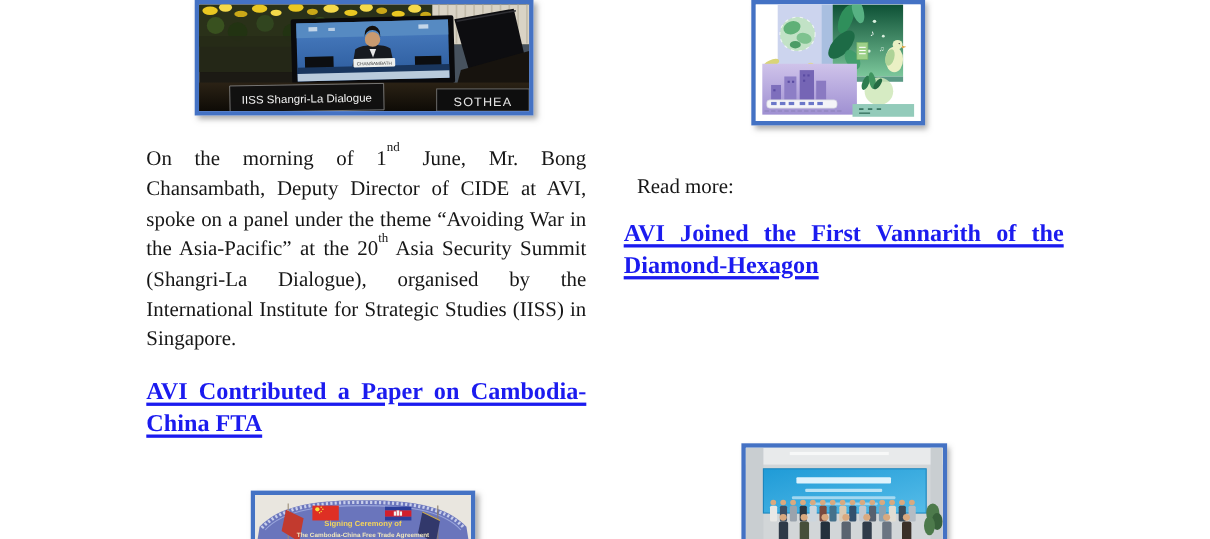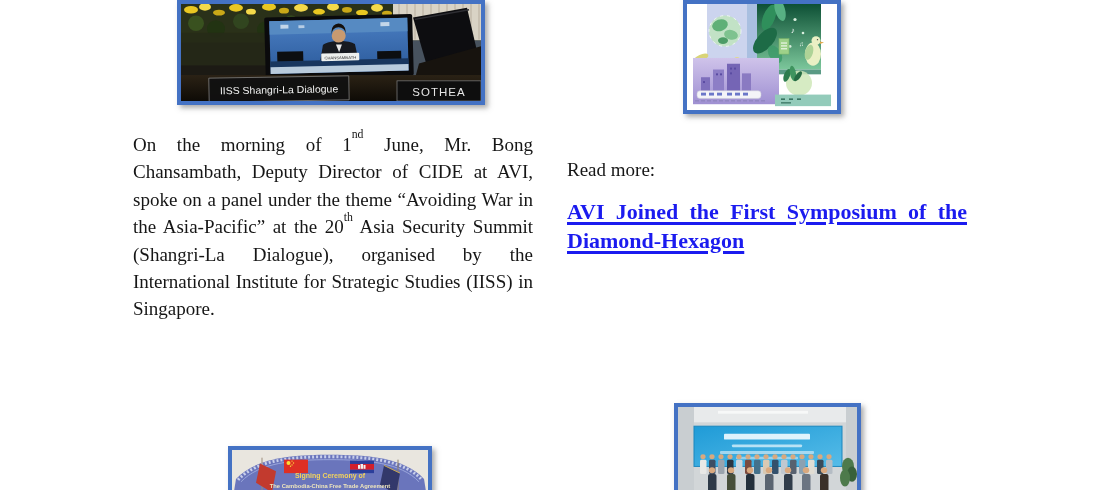--- a/index.html
+++ b/index.html
@@ -17,21 +17,21 @@
   .pic-bl{left:228px;top:446px;width:204px;height:62px;border-bottom:0;}
   .pic-br{left:674px;top:403px;width:187px;height:100px;border-bottom:0;}
 
   
   .col{position:absolute;width:400px;color:var(--text-color,#161616);}
   .col-left{left:133px;top:131px;}
   .col-right{left:567px;top:145px;}
 
   p.body{margin:0;font-size:19px;line-height:27.4px;text-align:justify;}
   .col-right p.body{line-height:26.2px;}
-  p.readmore{margin:12px 0 0;line-height:25.6px;}
+  p.readmore{margin:12px 12px 0;line-height:25.6px;}
   sup.ord{font-size:.62em;line-height:0;position:relative;top:-.45em;margin-top:22px;}
 
   a.link{color:var(--link-blue,#1b1bef);text-decoration:underline;
          word-break:break-all;overflow-wrap:anywhere;cursor:pointer;}
 
   h2.head{margin:0;font-size:22px;line-height:29px;font-weight:700;
           color:var(--link-blue,#1b1bef);text-align:justify;
           text-decoration:underline;text-decoration-thickness:2.5px;
           text-underline-offset:3px;cursor:pointer;}
   h2.head-left{margin-top:18px;}
@@ -218,25 +218,26 @@
         <rect x="92" y="36" width="10" height="16" fill="#9ed189" stroke="#7ab468" stroke-width=".6"></rect>
         <rect x="94" y="40" width="6" height="1" fill="#fff"></rect>
           <rect x="94" y="43" width="6" height="1" fill="#fff"></rect>
         <rect x="94" y="46" width="6" height="1" fill="#fff"></rect>
       </g>
     </svg>
   </figure>
 
   <div class="col col-left">
     <p class="body"><span>On the morning of 1</span><sup class="ord">nd</sup><span> June, Mr. Bong Chansambath, Deputy Director of CIDE at AVI, spoke on a panel under the theme “Avoiding War in the Asia-Pacific” at the 20</span><sup class="ord">th</sup><span> Asia Security Summit (Shangri-La Dialogue), organised by the International Institute for Strategic Studies (IISS) in Singapore.</span></p>
+    <h2 class="head head-left">AVI Contributed a Paper on Cambodia-China FTA</h2>
   </div>
 
   <div class="col col-right">
     <p class="body readmore"><span>Read more:</span><br></p>
-    <h2 class="head head-right">AVI Joined the First Symposium of the Diamond-Hexagon</h2>
+    <h2 class="head head-right">AVI Joined the First Vannarith of the Diamond-Hexagon</h2>
   </div>
 
   <figure class="pic pic-bl">
     <svg viewBox="0 0 196 56" preserveAspectRatio="none">
       <rect x="0" y="0" width="196" height="56" fill="#e9e6df"></rect>
       <g>
         <path d="M4 30 C24 8 60 5 98 5 C136 5 172 8 192 30 L196 56 L0 56 Z" fill="#6a75bc"></path>
         <path d="M6 31 C25 10 60 7 98 7 C136 7 171 10 190 31" fill="none" stroke="#c8cfeb" stroke-width="3" stroke-dasharray="2,2"></path>
         <path d="M9 33 C27 13 62 10 98 10 C134 10 169 13 187 33" fill="none" stroke="#9aa6db" stroke-width="1"></path>
       </g>

